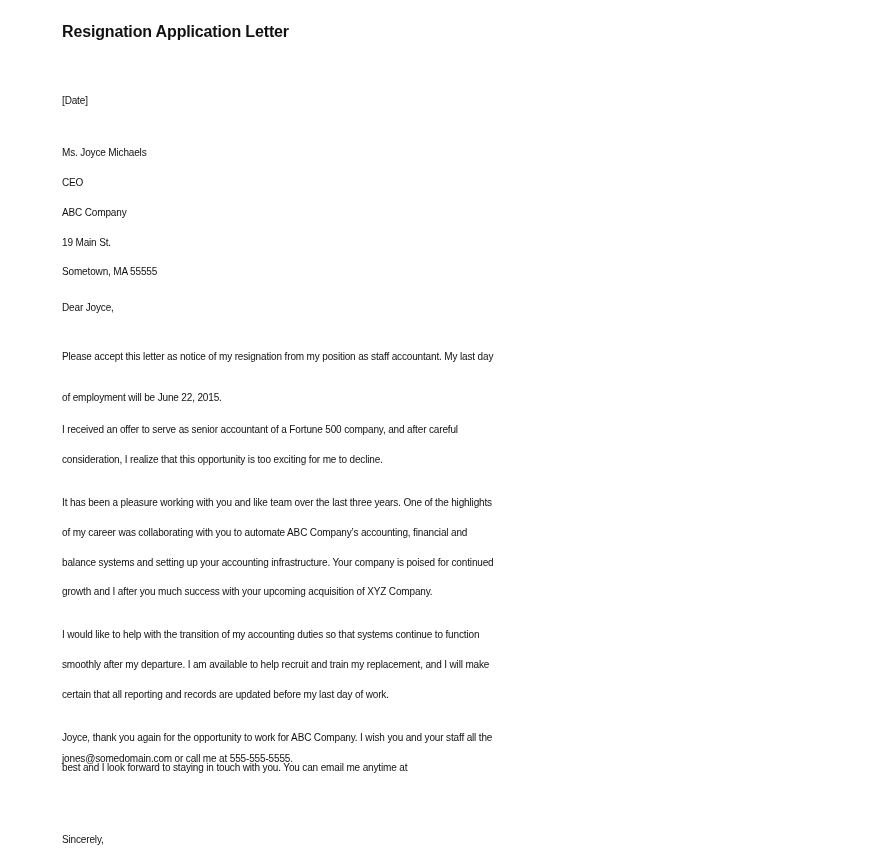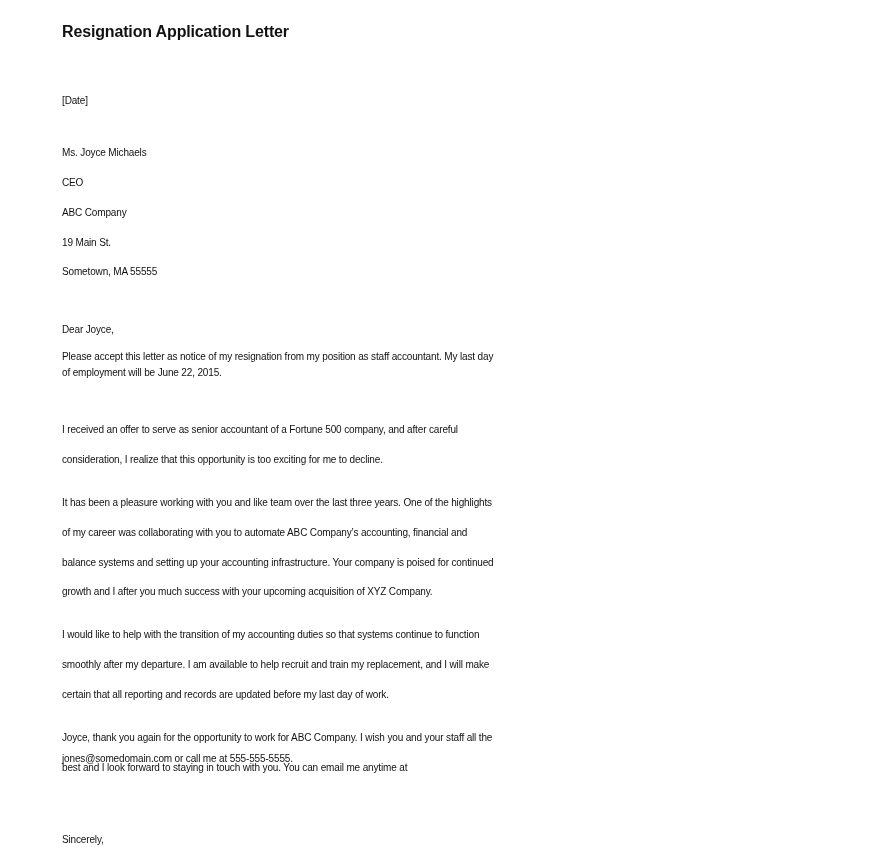--- a/index.html
+++ b/index.html
@@ -16,25 +16,25 @@
   <div class="line" style="top:91px">[Date]</div>
 
   <div>
     <div class="line" style="top:143px">Ms. Joyce Michaels</div>
     <div class="line" style="top:173px">CEO</div>
     <div class="line" style="top:203px">ABC Company</div>
     <div class="line" style="top:233px">19 Main St.</div>
     <div class="line" style="top:262px">Sometown, MA 55555</div>
   </div>
 
-  <div class="line" style="top:320px">Dear Joyce,</div>
+  <div class="line" style="top:298px">Dear Joyce,</div>
 
   <div>
     <div class="line" style="top:347px">Please accept this letter as notice of my resignation from my position as staff accountant. My last day</div>
-    <div class="line" style="top:363px">of employment will be June 22, 2015.</div>
+    <div class="line" style="top:388px">of employment will be June 22, 2015.</div>
   </div>
 
   <div>
     <div class="line" style="top:420px">I received an offer to serve as senior accountant of a Fortune 500 company, and after careful</div>
     <div class="line" style="top:450px">consideration, I realize that this opportunity is too exciting for me to decline.</div>
   </div>
 
   <div>
     <div class="line" style="top:493px">It has been a pleasure working with you and like team over the last three years. One of the highlights</div>
     <div class="line" style="top:523px">of my career was collaborating with you to automate ABC Company’s accounting, financial and</div>

